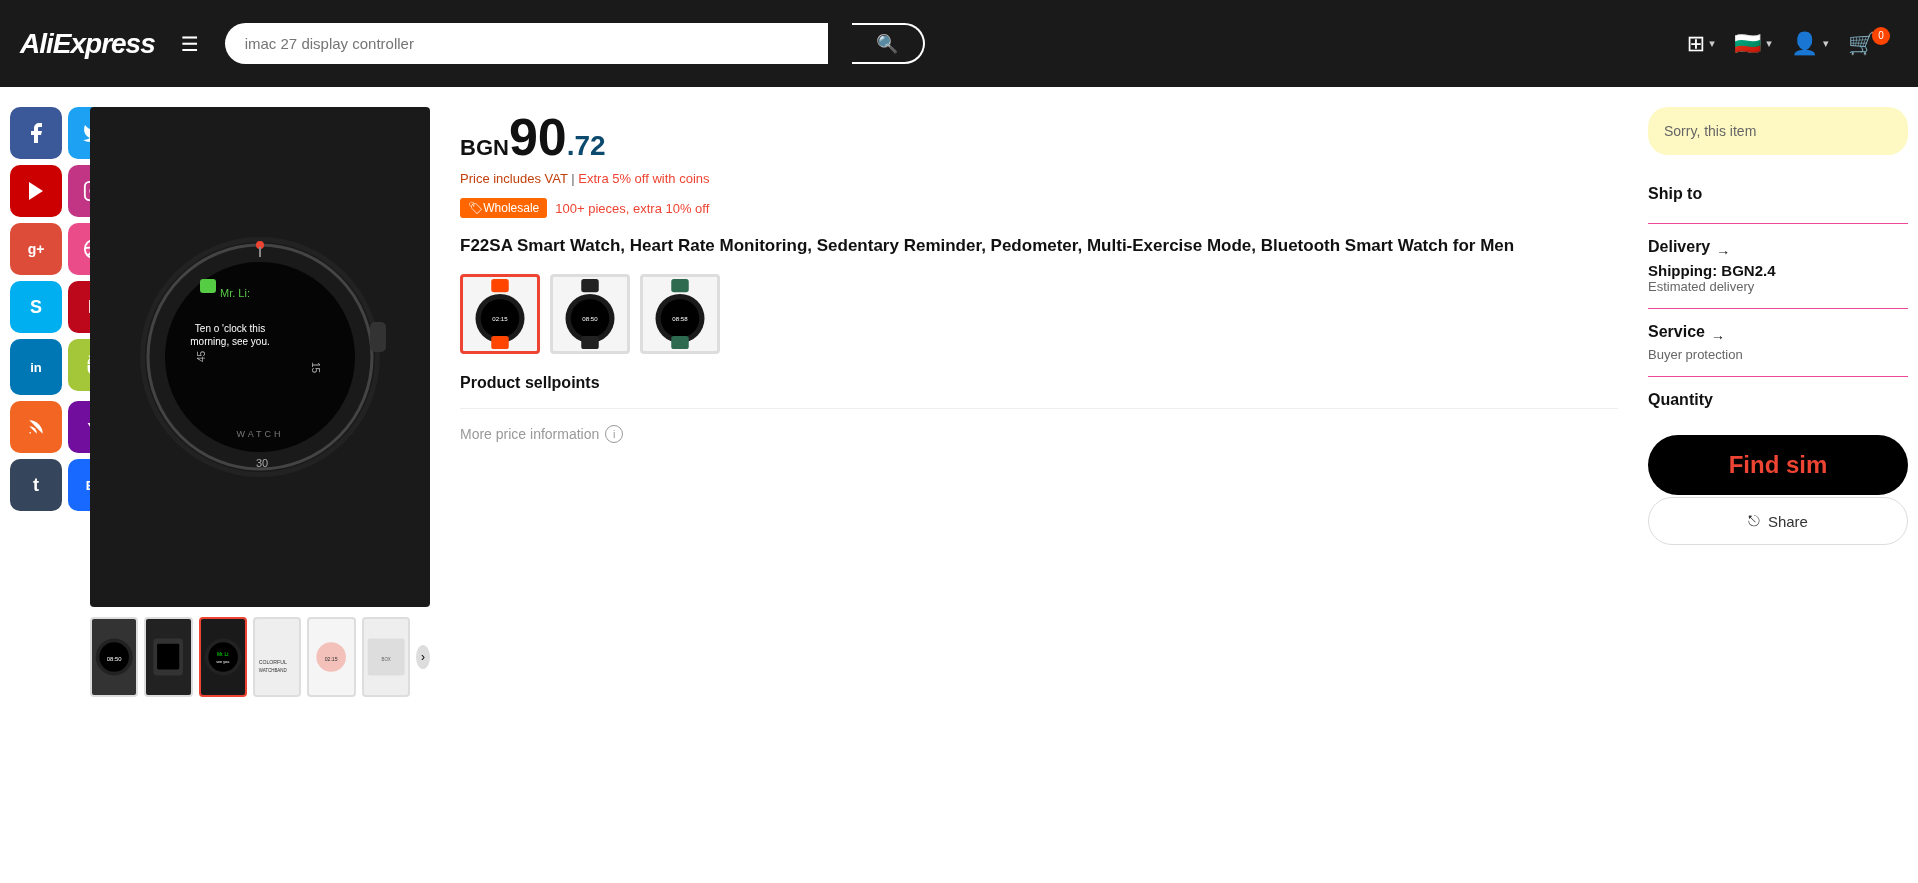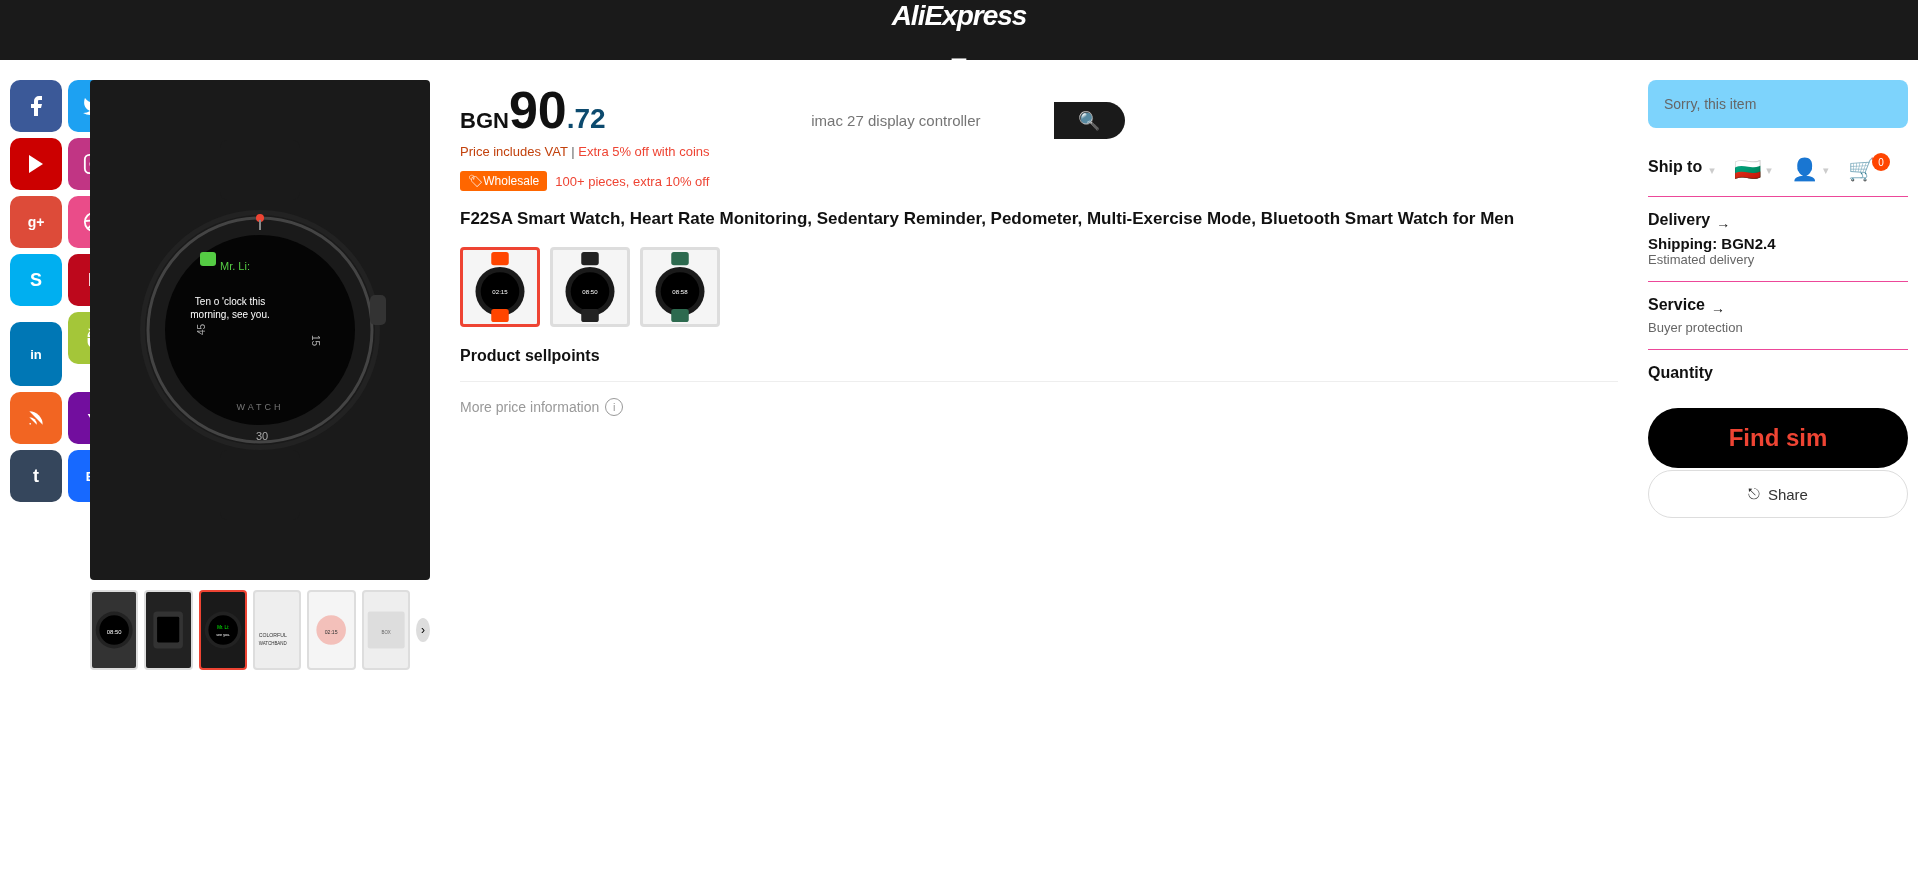--- a/index.html
+++ b/index.html
@@ -4,23 +4,22 @@
   <style>
     * { box-sizing: border-box; margin: 0; padding: 0; }
     body { font-family: Arial, sans-serif; background: #fff; min-width: 1200px; }
 
     
     .header {
       background: #1a1a1a;
       display: flex;
       align-items: center;
       padding: 0 20px;
-      height: 60px;
+      height: 87px;
       gap: 16px;
-      flex-direction: column;
     }
     .logo {
       color: #fff;
       font-size: 28px;
       font-weight: bold;
       font-style: italic;
       white-space: nowrap;
       letter-spacing: -1px;
     }
     .menu-btn {
@@ -303,22 +302,22 @@
       font-size: 11px;
     }
 
     
     .right-panel {
       width: 280px;
       flex-shrink: 0;
       padding: 10px;
     }
     .sorry-banner {
-      background: #7dd3fc;
-      border-radius: 8px;
+      background: #fef9c3;
+      border-radius: 20px;
       padding: 16px;
       margin-bottom: 16px;
       font-size: 14px;
       color: #666;
     }
     .right-section {
       padding: 14px 0;
       border-bottom: 1px solid #ec4899;
     }
     .right-section-title {
@@ -443,21 +442,21 @@
             <circle cx="12" cy="12" r="10"></circle>
             <path d="M8.56 2.75c4.37 6.03 6.02 9.42 8.03 17.72m2.54-15.38c-3.72 4.35-8.94 5.66-16.88 5.85m19.5 1.9c-3.5-.93-6.63-.82-8.94 0-2.58.92-5.01 2.86-7.44 6.32"></path>
           </svg>
       </div>
     </div>
     <div class="social-row">
       <div class="social-icon" style="background:#00aff0; width:52px; height:52px; font-size:18px; font-weight:bold;">S</div>
       <div class="social-icon" style="background:#bd081c; width:52px; height:52px; font-size:18px; font-weight:bold;">P</div>
     </div>
     <div class="social-row">
-      <div class="social-icon" style="background:#0077b5; width:52px; height:64px; font-size:13px; font-weight:bold;margin-top:10px;">in</div>
+      <div class="social-icon" style="background:#0077b5; width:52px; height:56px; font-size:13px; font-weight:bold;">in</div>
       <div class="social-icon" style="background:#a4c639; width:52px; height:52px;">
         <svg width="22" height="22" viewBox="0 0 24 24" fill="white">
             <path d="M5 16c0 3.87 3.13 7 7 7s7-3.13 7-7v-4H5v4zM16.12 4.37l2.1-2.1-.82-.83-2.3 2.31C14.16 3.28 13.12 3 12 3s-2.16.28-3.09.75L6.6 1.44l-.82.83 2.1 2.1C6.14 5.64 5 7.68 5 10v1h14v-1c0-2.32-1.14-4.36-2.88-5.63zM9 9H7V7h2v2zm8 0h-2V7h2v2z"></path>
           </svg>
       </div>
     </div>
     <div class="social-row">
       <div class="social-icon" style="background:#f26522; width:52px; height:52px;">
         <svg width="20" height="20" viewBox="0 0 24 24" fill="white">
             <path d="M4 11a9 9 0 0 1 9 9"></path>

